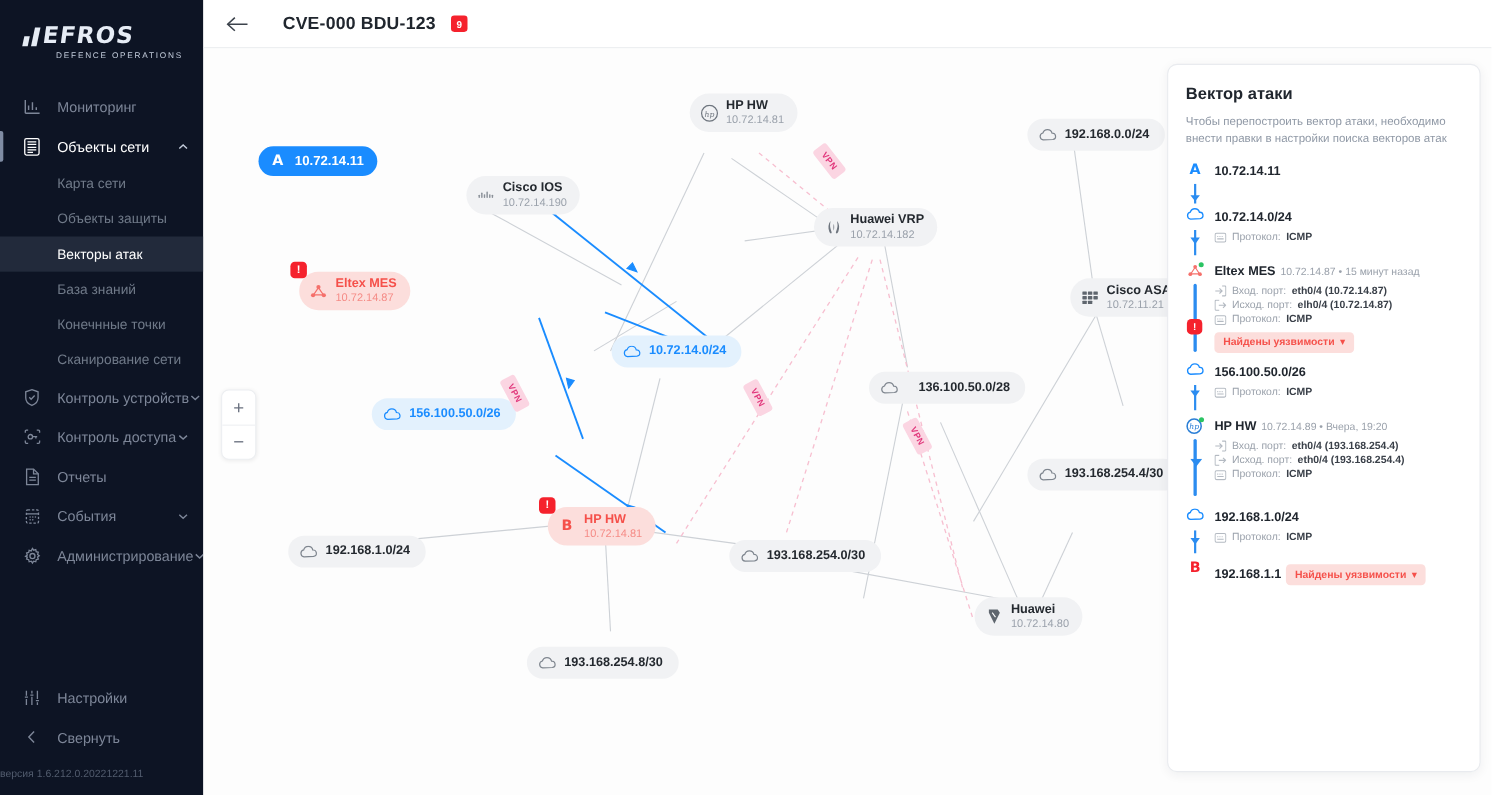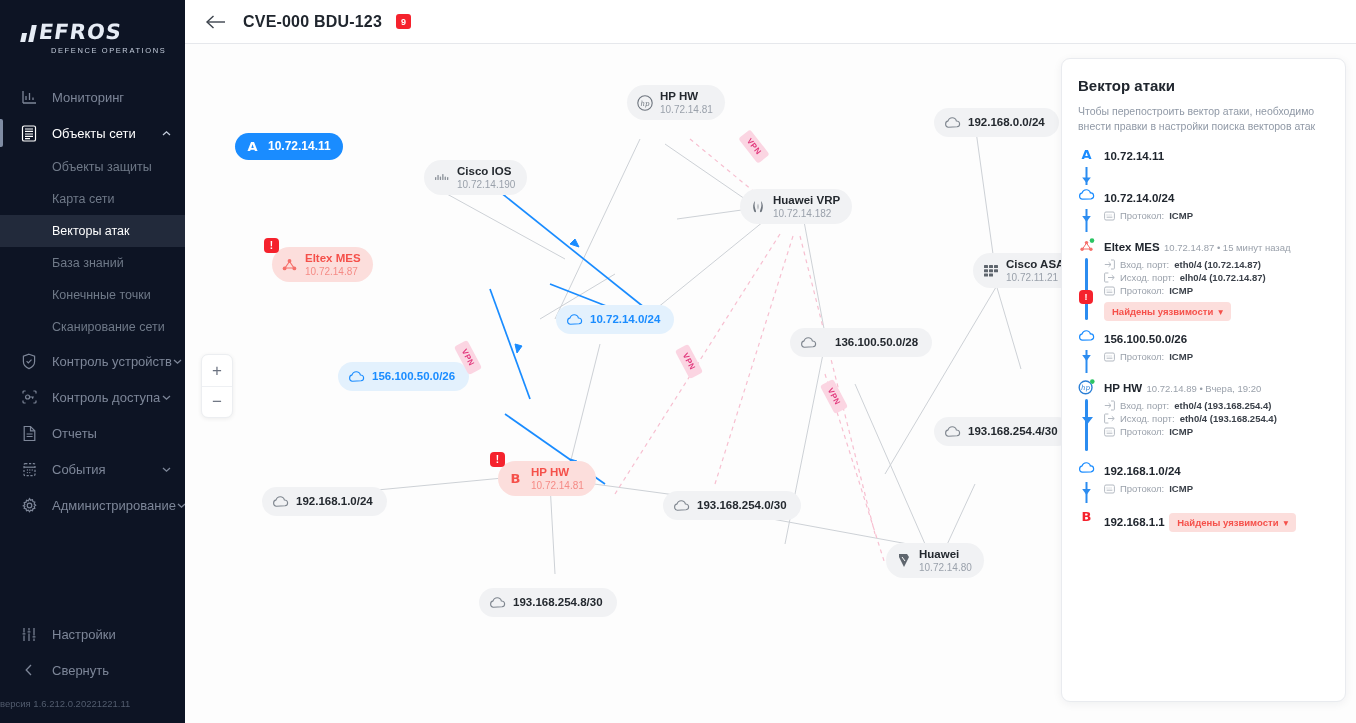--- a/index.html
+++ b/index.html
@@ -63,21 +63,21 @@
   .version { color: #525c6e; padding: 10px 0 8px; font-size: 9.5px; }
 
   
   .main { flex: 1; position: relative; background: #ffffff; }
   .topbar {
     height: 44px; border-bottom: 1px solid #e6e8ec;
     display: flex; align-items: center; padding-left: 18px; gap: 14px;
     background: #fff;
   }
   .back-btn { width: 26px; height: 26px; display: flex; align-items: center; justify-content: center; cursor: pointer; }
-  .page-title { font-size: 16px; font-weight: 700; color: #20262e; letter-spacing: .2px; }
+  .page-title { font-size: 16px; font-weight: 700; color: #20262e; letter-spacing: .2px; margin-left: 14px; }
   .count-badge {
     background: #f5222d; color: #fff; font-size: 9px; font-weight: 700;
     border-radius: 3px; min-width: 15px; height: 15px; padding: 0 4px;
     display: flex; align-items: center; justify-content: center;
   }
 
   .canvas {
     position: absolute; top: 44px; left: 0; right: 0; bottom: 0;
     background: #fdfdfd; overflow: hidden;
   }
@@ -208,24 +208,24 @@
         </span>
         <span class="lbl">Объекты сети</span>
         <span class="chev">
           <svg width="11" height="11" viewBox="0 0 11 11">
               <path d="M2 7l3.5-3.2L9 7" fill="none" stroke="#c3ccdb" stroke-width="1.3"></path>
             </svg>
         </span>
       </div>
 
       <div class="nav-sub">
+        <span>Карта сети</span>
+      </div>
+      <div class="nav-sub">
         <span>Объекты защиты</span>
-      </div>
-      <div class="nav-sub">
-        <span>Карта сети</span>
       </div>
       <div class="nav-sub selected">
         <span>Векторы атак</span>
       </div>
       <div class="nav-sub">
         <span>База знаний</span>
       </div>
       <div class="nav-sub">
         <span>Конечнные точки</span>
       </div>
@@ -526,21 +526,21 @@
         <span class="n-ico">
           <svg width="17" height="12" viewBox="0 0 17 12">
               <path d="M4.4 10.2a3.2 3.2 0 01-.3-6.3A4.3 4.3 0 0112.4 4a2.9 2.9 0 01.6 5.8z" fill="none" stroke="#1a8cff" stroke-width="1.1"></path>
             </svg>
         </span>
         <span class="n-txt">
             <span class="n-name">10.72.14.0/24</span>
           </span>
       </div>
 
-      <div class="node single" style="left:605px;top:284px;gap:18px;">
+      <div class="node single" style="left:605px;top:294px;gap:18px;">
         <span class="n-ico">
           <svg width="17" height="12" viewBox="0 0 17 12">
               <path d="M4.4 10.2a3.2 3.2 0 01-.3-6.3A4.3 4.3 0 0112.4 4a2.9 2.9 0 01.6 5.8z" fill="none" stroke="#7f868f" stroke-width="1.1"></path>
             </svg>
         </span>
         <span class="n-txt">
             <span class="n-name">136.100.50.0/28</span>
           </span>
       </div>
 

